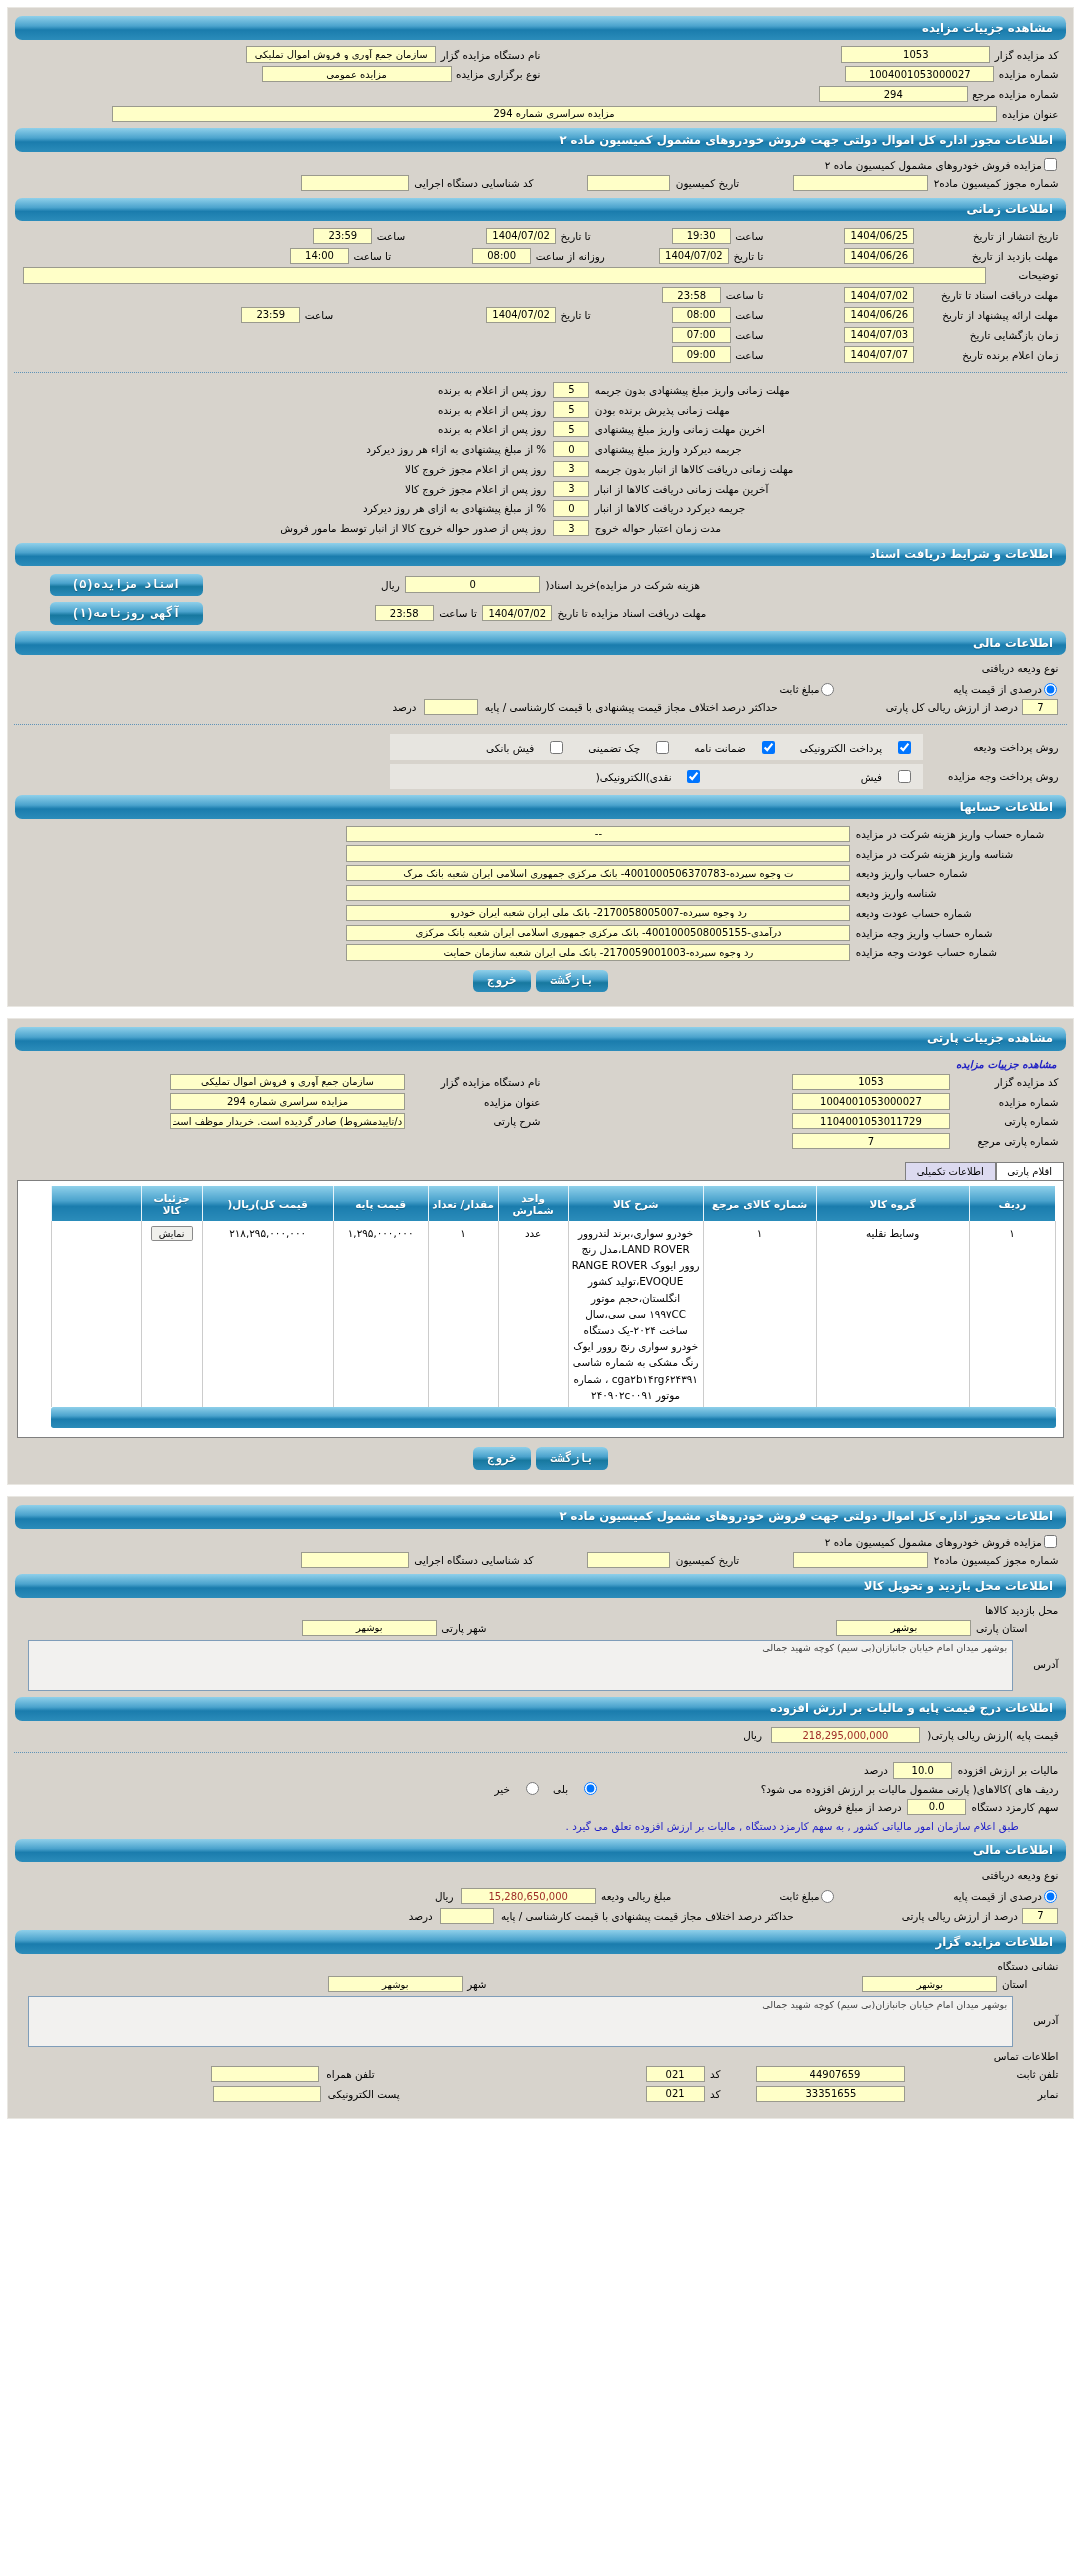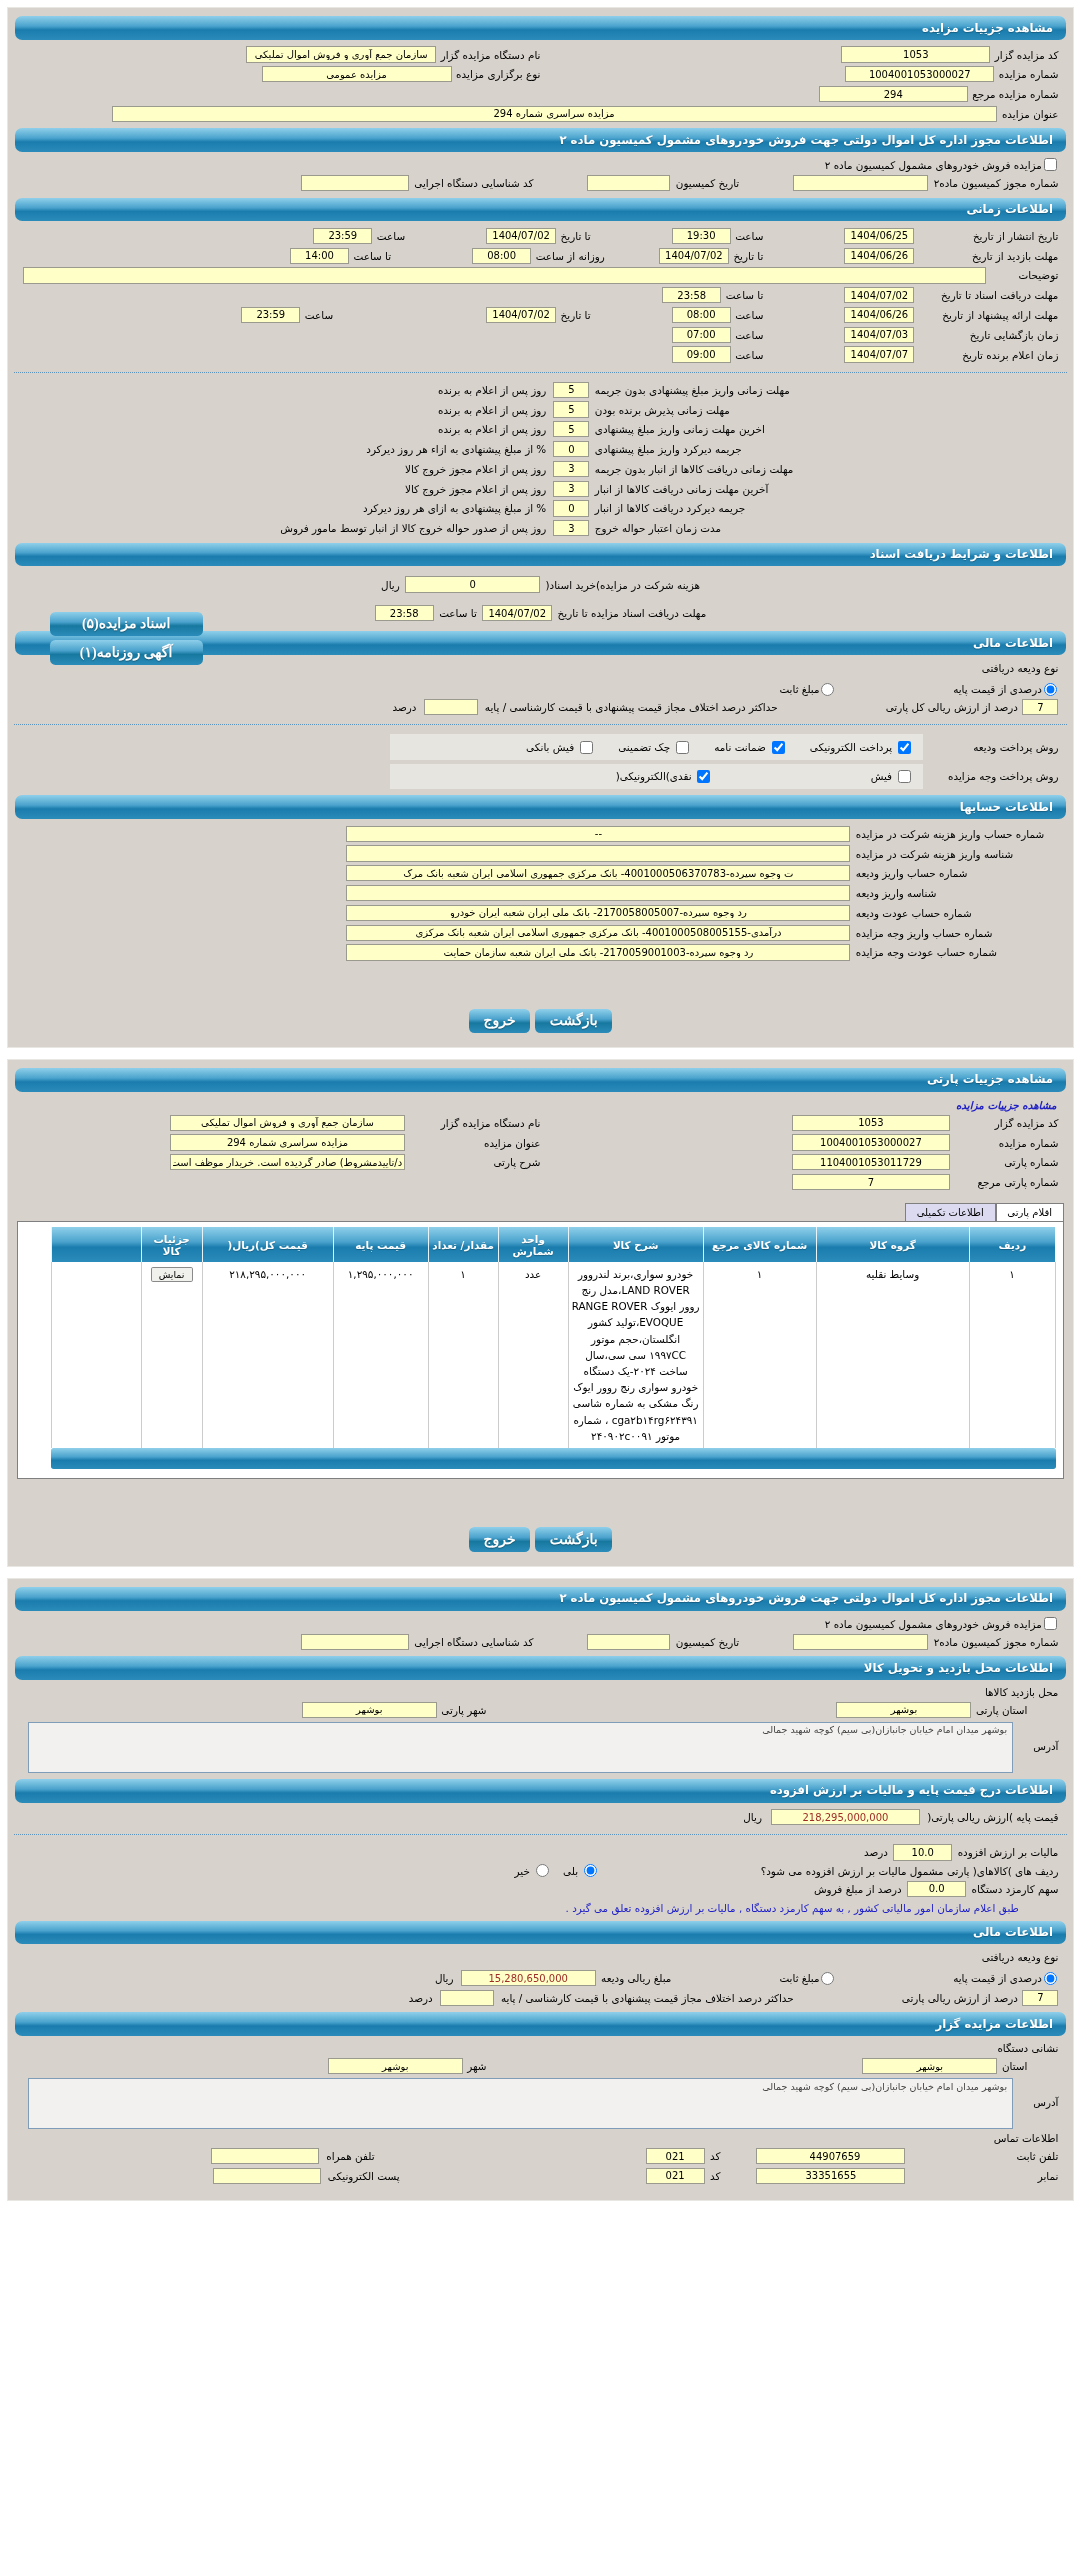--- a/index.html
+++ b/index.html
@@ -21,35 +21,34 @@
     font-size:10px; text-align:center; padding:0 1.8px; color:#000;
   }
   .inp.red { color:#9e2b25; }
   .inp.ltr { direction:ltr; }
   .wide { flex:1; }
   .w40{width:36px}.w48{width:59px}.w60{width:54px}.w78{width:70px}.w92{width:83px}
   .w120{width:108px}.w150{width:135px}.w165{width:149px}.w175{width:158px}.w210{width:190px}
   .w260{width:235px}.w560{width:505px}.gap40{margin-right:36px}.gap60{margin-right:54px}.gap90{margin-right:81px}
   .dotted { border-top:0.9px dotted #5f93b8; margin:9px 5.4px; height:0; }
   .btn {
-    display:inline-block; border:none; cursor:pointer; color:#fff; font-family:Liberation Serif, serif;
-    font-size:14px; font-weight:bold; padding:3.6px 14.4px; border-radius:5.4px;
+    display:inline-block; border:none; cursor:pointer; color:#fff; font-family:Liberation Mono, monospace;
+    font-size:12px; font-weight:bold; padding:3.6px 14.4px; border-radius:5.4px;
     background:linear-gradient(to bottom,#8fd0ea 0%,#4ba3cd 42%,#17789f 58%,#2b8cba 100%);
     text-shadow:0 0.9px 0.9px rgba(0,0,0,.3);
-    margin-top:39px;
   }
   .btnrow { display:flex; justify-content:center; gap:5.4px; margin:9px 0 1.8px 0; }
   .penrow { display:flex; align-items:center; margin:3.6px 14.4px; }
   .penlbl { width:469px; text-align:left; padding-left:5.4px; }
   .pensuf { margin-right:7.2px; }
   .docrow { position:relative; display:flex; align-items:center; margin:7.2px 14.4px; min-height:21.7px; }
   .doccenter { margin:0 auto; display:flex; align-items:center; gap:5.4px; }
   .docbtn { position:absolute; left:27px; top:50%; transform:translateY(-50%); min-width:153px; }
   .chkbox { background:#e7e5e0; padding:6.3px 10.8px; display:flex; align-items:center; gap:23.5px; width:533px; }
-  .chkitem { display:flex; align-items:center; gap:4px; }
+  .chkitem { display:flex; align-items:flex-end; gap:14px; }
   .accrow { display:flex; align-items:center; margin:3.6px 14.4px; }
   .acclbl { width:208px; text-align:left; padding-left:5.4px; white-space:nowrap; }
   .accinp { width:504px; overflow:hidden; white-space:nowrap; }
   .linkttl { color:#2222c4; font-style:italic; font-weight:bold; margin:7.2px 16.2px 3.6px 16.2px; }
   .tabs { display:flex; margin:12.6px 9px 0 9px; }
   .tab { padding:3.6px 10.8px 2.7px 10.8px; border:0.9px solid #7f7f7f; border-bottom:none; font-size:10px;
          background:#dcdaf0; cursor:pointer; }
   .tab.active { background:#ffffff; position:relative; z-index:2; }
   .tblwrap { background:#fff; border:0.9px solid #7f7f7f; margin:0 9px; padding:5.4px 7.2px 9px 32.5px; }
   table.grid { border-collapse:collapse; width:100%; table-layout:fixed; }

